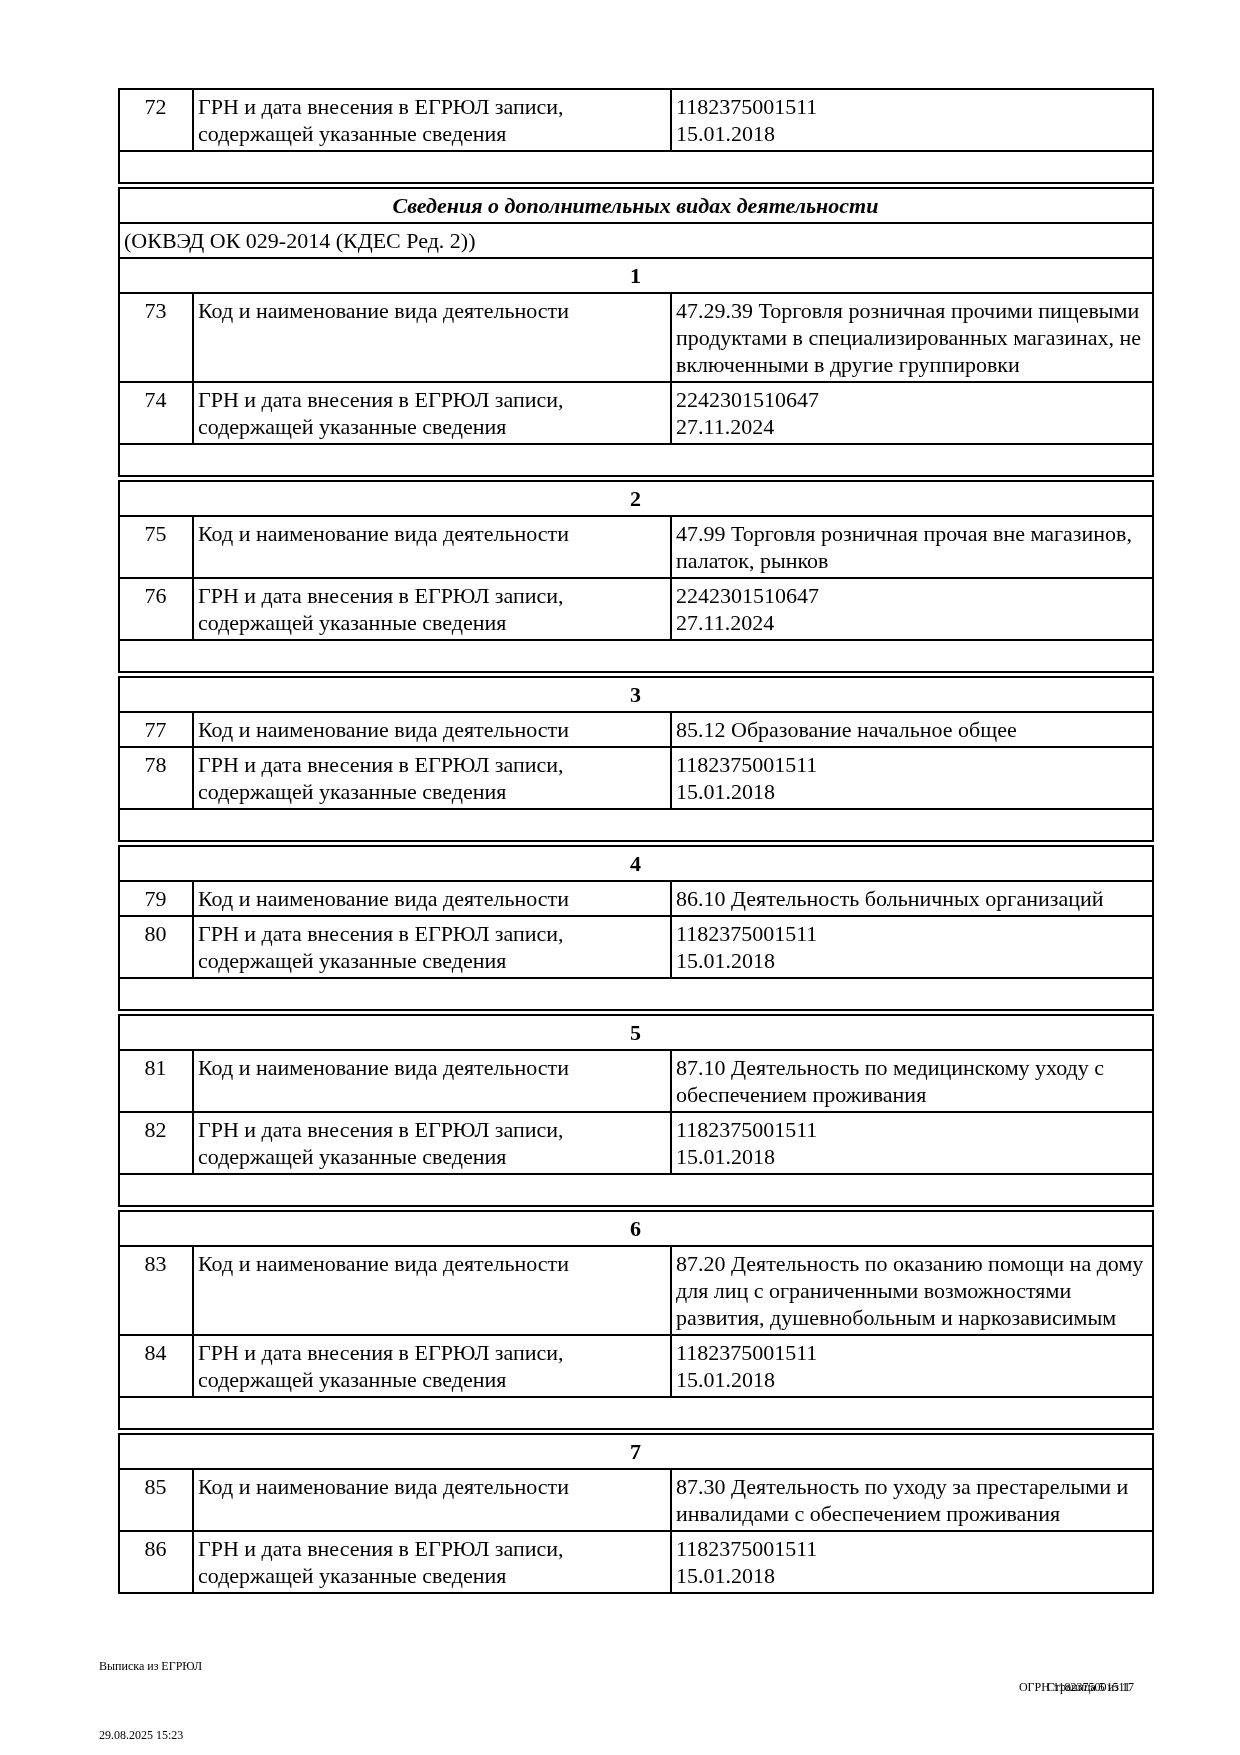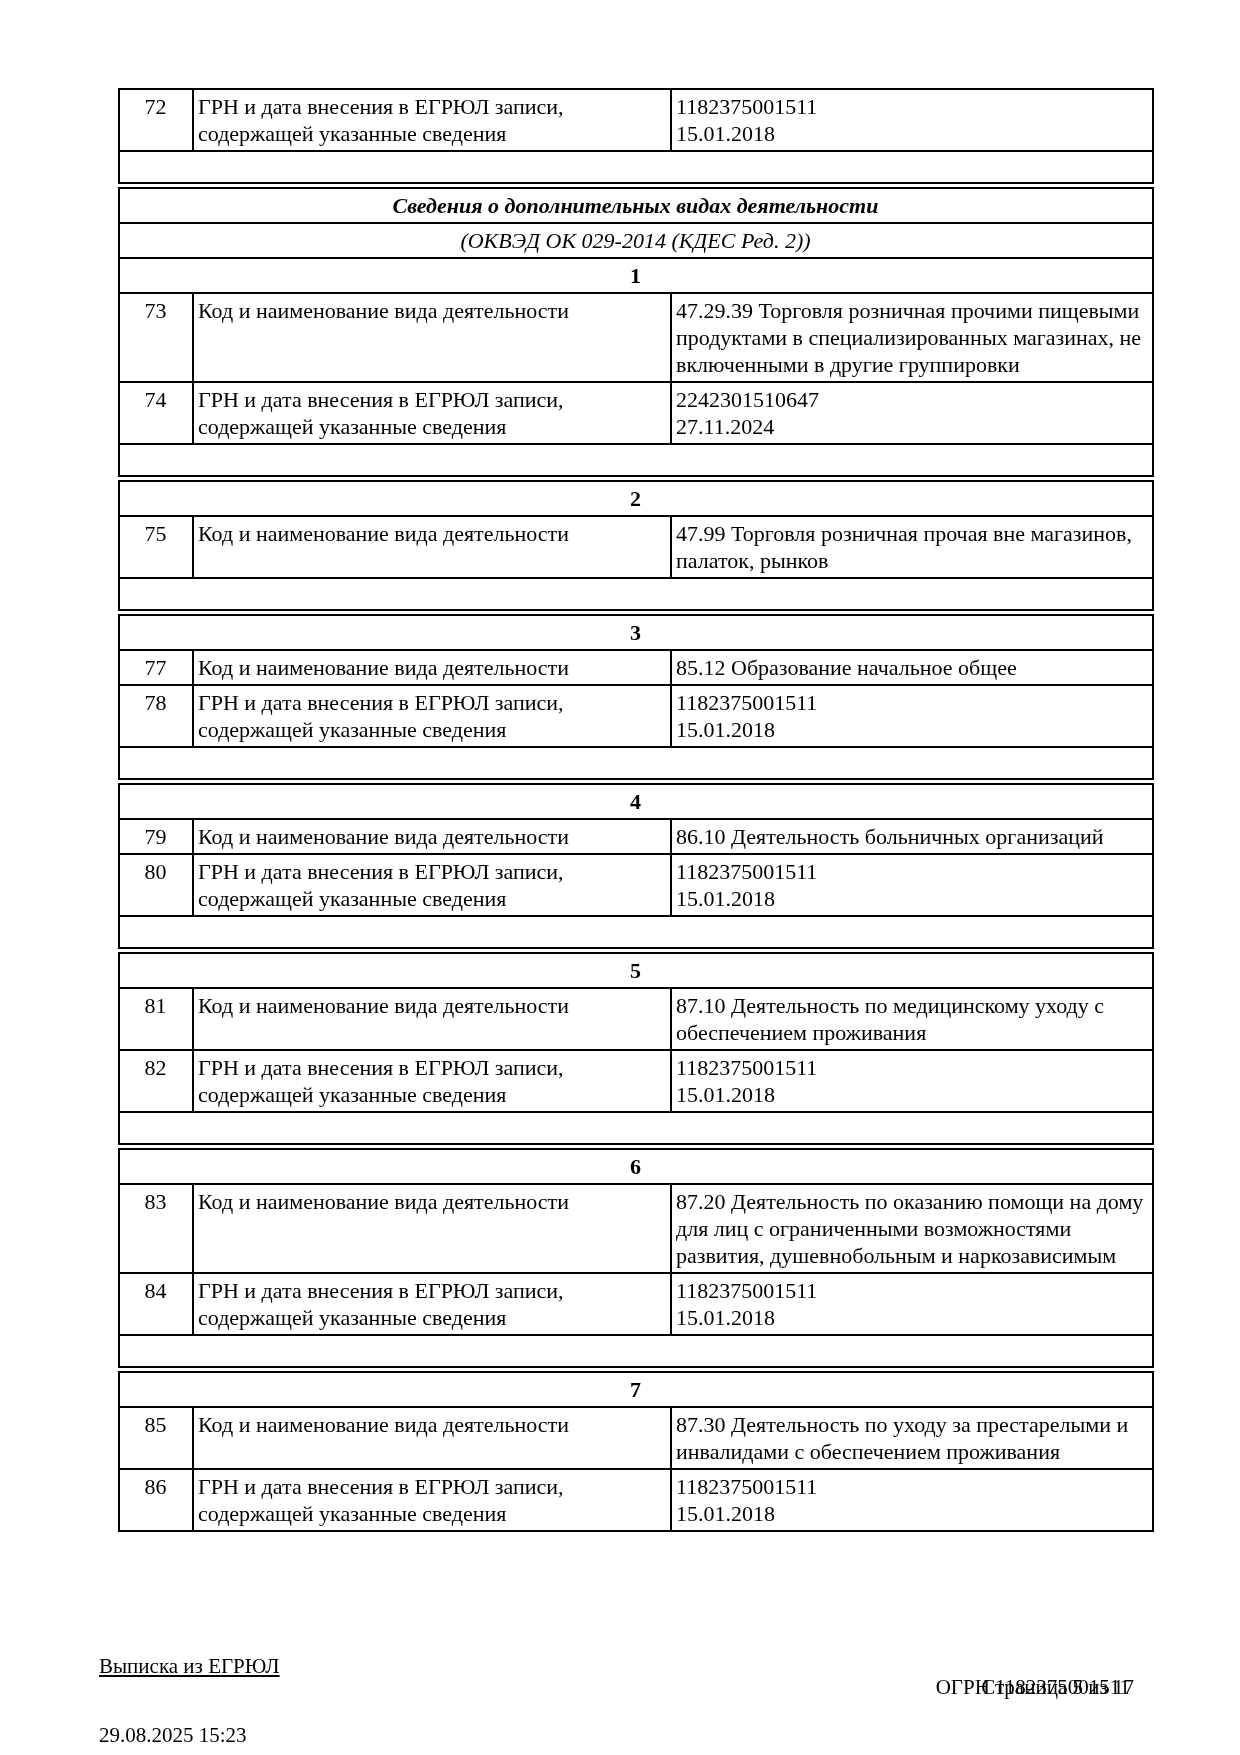--- a/index.html
+++ b/index.html
@@ -37,41 +37,38 @@
   td.lbl{ padding-left:5px; }
   td.val{ padding-left:6px; }
   td.sec-title{
     font-weight:bold;
     font-style:italic;
     text-align:center;
     padding:2px 4px;
     border-radius:13px;
   }
   td.sec-subtitle{
-    font-style:italic;
-    text-align:center;
     padding:3px 4px 5px 4px;
   }
   td.idx{
     font-weight:bold;
     text-align:center;
     padding:2px 4px;
   }
   tr.spacer td{
     height:24px;
     padding:3px;
   }
   .footer{
     position:absolute;
     left:99px;
     width:1047px;
     top:1656px;
-    font-size:21px;
+    font-size:12px;
     line-height:21px;
-    text-decoration:underline;
   }
   .footer-line2{
     position:relative;
     height:21px;
   }
   .footer-center{
     position:absolute;left:0;right:16px;
     text-align:right;
   }
   .footer-left{ position:absolute;left:0;margin-top:48px; }
@@ -150,20 +147,28 @@
     <tbody>
 
       <tr>
         <td colspan="3" class="idx">2</td>
       </tr>
       <tr>
         <td class="num">75</td>
         <td class="lbl">Код и наименование вида деятельности</td>
         <td class="val">47.99 Торговля розничная прочая вне магазинов, палаток, рынков</td>
       </tr>
+      <tr>
+        <td class="num">76</td>
+        <td class="lbl">ГРН и дата внесения в ЕГРЮЛ записи, содержащей указанные сведения</td>
+        <td class="val">
+          <div>2242301510647</div>
+          <div>27.11.2024</div>
+        </td>
+      </tr>
       <tr class="spacer not-last">
         <td colspan="3"></td>
       </tr>
     </tbody>
   </table>
 
   <table class="tbl entry">
     <colgroup>
             <col style="width:74px">
             <col style="width:478px">

